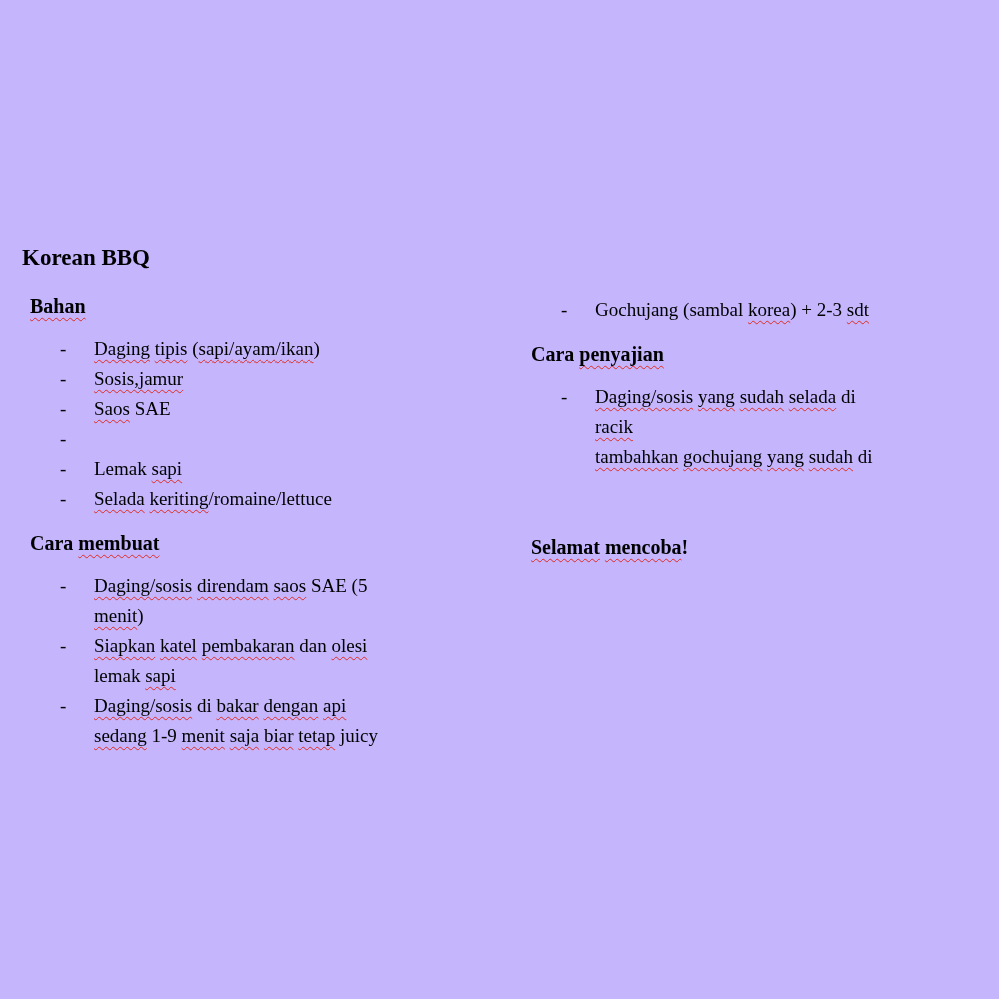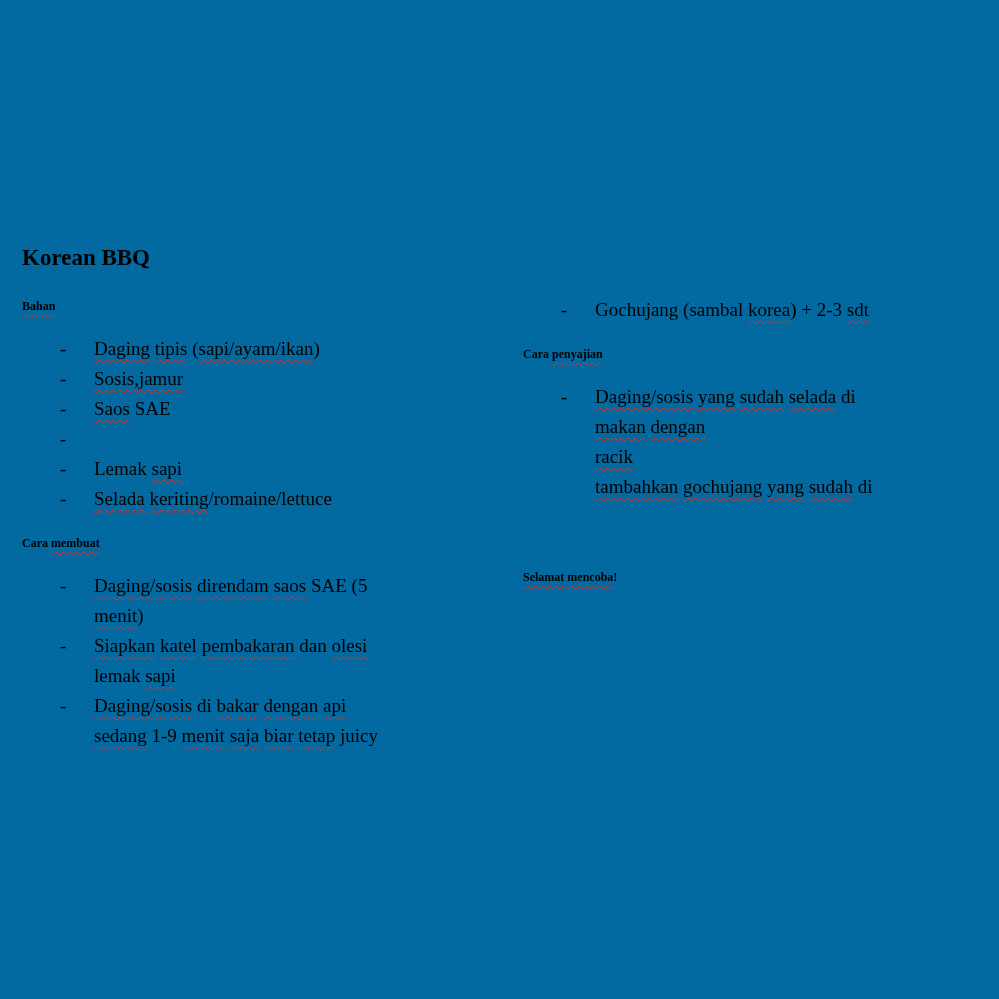--- a/index.html
+++ b/index.html
@@ -8,37 +8,37 @@
     font-family: "Liberation Serif", serif;
     color: #000000;
     width: 999px;
     height: 999px;
     overflow: hidden;
   }
   .page {
     width: 999px;
     height: 999px;
     padding: 245px 30px 0 22px;
-    background: #0369a1;
+    background: #c4b5fd;
   }
   h1.doc-title {
     font-size: 23px;
     line-height: 26px;
     font-weight: bold;
     margin: 0 0 24px 0;
   }
   .cols { display: flex; align-items: flex-start; }
   .col-left { flex: 0 0 501px; width: 501px; }
   .col-right { flex: 1 1 auto; min-width: 0; }
   section { margin: 0; }
   h2.heading {
-    font-size: 12px;
+    font-size: 20px;
     line-height: 23px;
     font-weight: bold;
-    margin: 18px 0 16px 0;
+    margin: 18px 0 16px 8px;
   }
   .col > section:first-child > h2.heading { margin-top: 0; }
   section.gap { margin-top: 64px; }
   .list { padding-left: 38px; }
   .item {
     display: flex;
     font-size: 19px;
     line-height: 30px;
   }
   .marker { flex: 0 0 34px; width: 34px; }
@@ -135,21 +135,20 @@
             </div>
           </div>
         </section>
         <section>
           <h2 class="heading"><span>Cara </span><span class="sq">penyajian</span></h2>
           <div class="list">
             <div class="item">
               <span class="marker">-</span>
               <div class="content">
                 <div class="line"><span class="sq">Daging/sosis</span><span> </span><span class="sq">yang</span><span> </span><span class="sq">sudah</span><span> </span><span class="sq">selada</span><span> di</span></div>
-                <div class="line"><span class="sq">makan</span><span> </span><span class="sq">dengan</span></div>
                 <div class="line"><span class="sq">racik</span></div>
                 <div class="line"><span class="sq">tambahkan</span><span> </span><span class="sq">gochujang</span><span> </span><span class="sq">yang</span><span> </span><span class="sq">sudah</span><span> di</span></div>
               </div>
             </div>
           </div>
         </section>
         <section class="gap">
           <h2 class="heading"><span class="sq">Selamat</span><span> </span><span class="sq">mencoba</span><span>!</span></h2>
         </section>
       </div>

